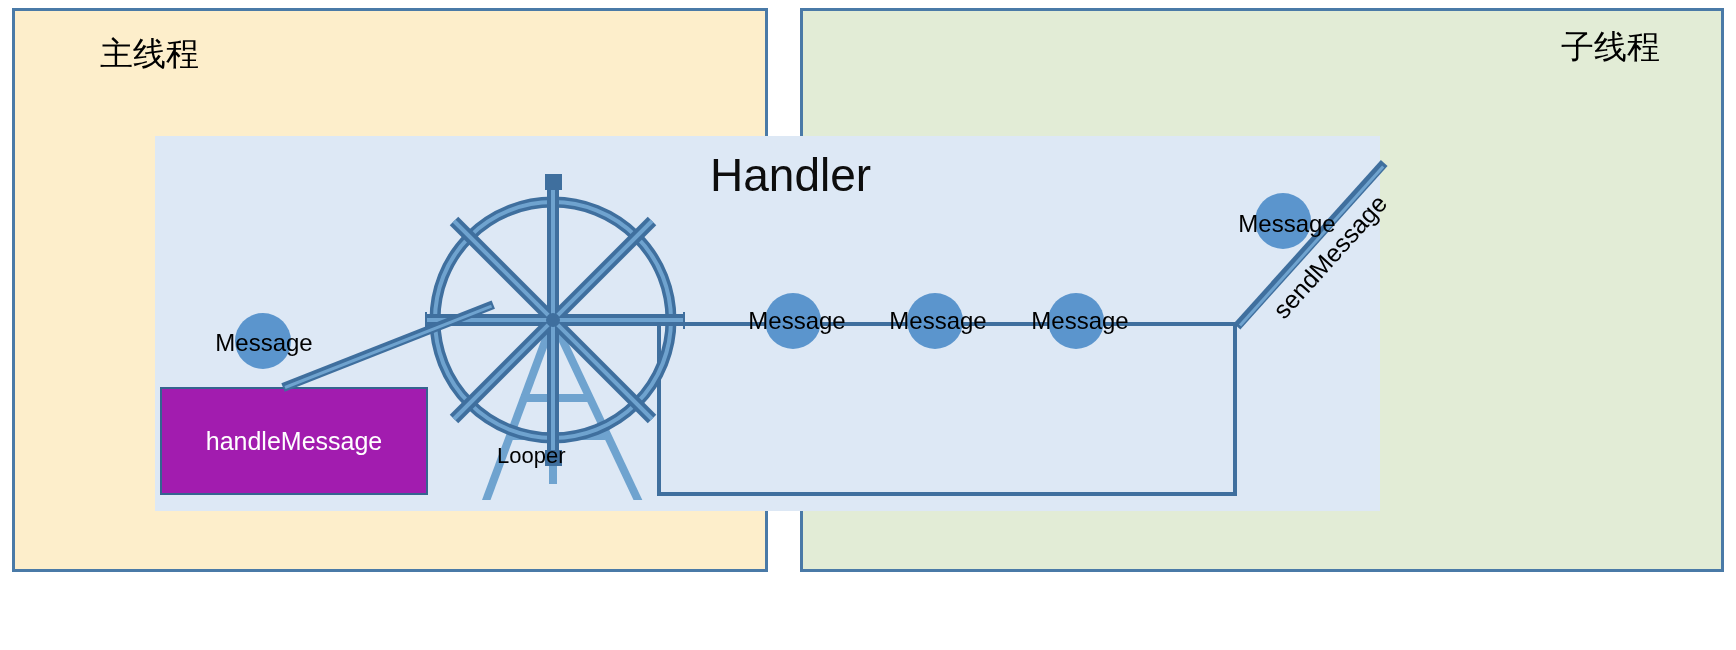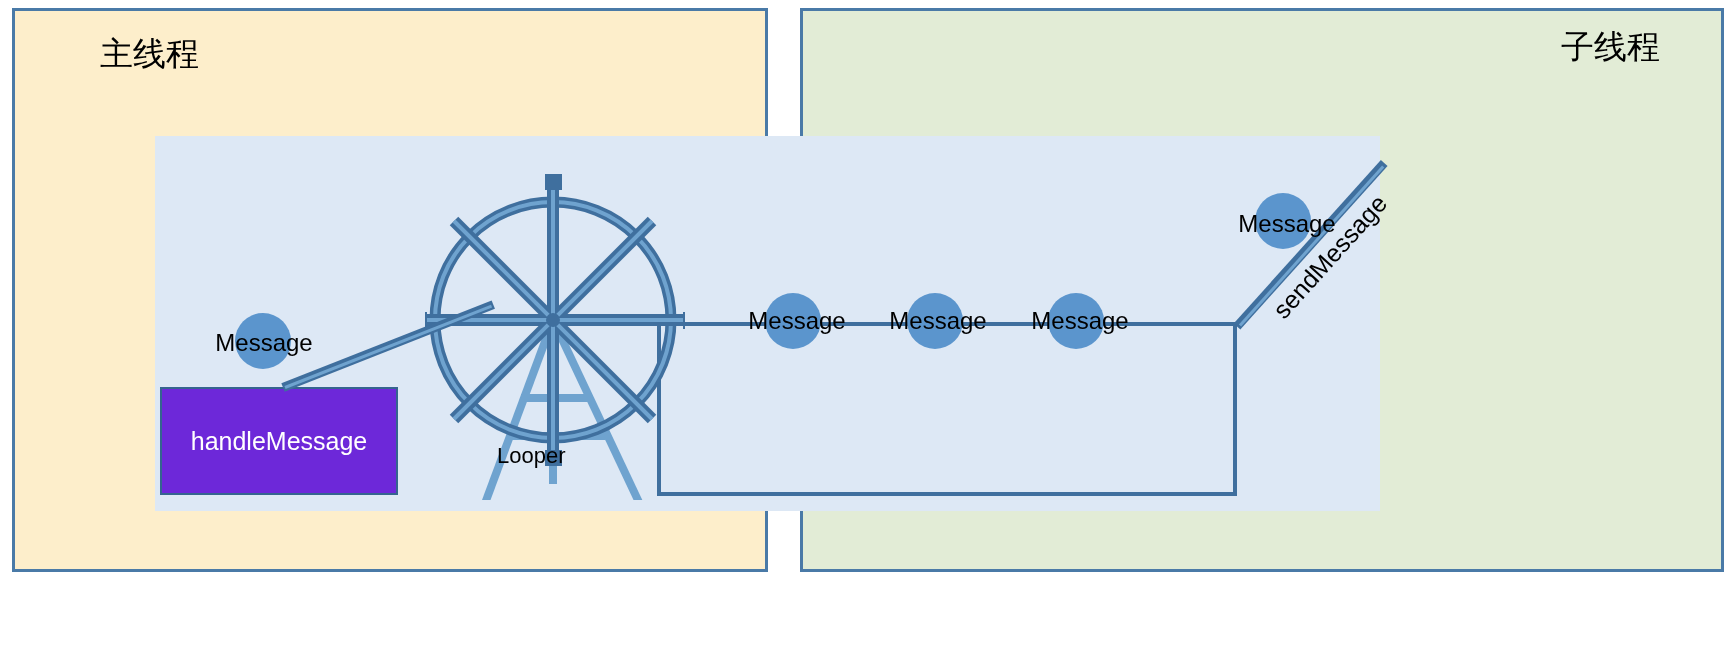--- a/index.html
+++ b/index.html
@@ -104,24 +104,24 @@
     width: 580px;
     height: 4px;
     background: #3f6f9e;
   }
 
   
   #handle-message-box {
     position: absolute;
     left: 160px;
     top: 387px;
-    width: 238px;
+    width: 268px;
     height: 108px;
     box-sizing: border-box;
-    background: #6d28d9;
+    background: #a21caf;
     border: 2px solid #35648f;
     display: flex;
     align-items: center;
     justify-content: center;
   }
   #handle-message-label {
     font-size: 25px;
     color: #ffffff;
     white-space: nowrap;
   }
@@ -184,20 +184,21 @@
 
 <div id="canvas">
 
   <div class="panel" id="main-thread-panel"></div>
   <div class="panel-label" id="main-thread-label">主线程</div>
 
   <div class="panel" id="sub-thread-panel"></div>
   <div class="panel-label" id="sub-thread-label">子线程</div>
 
   <div id="handler-box"></div>
+  <div id="handler-title">Handler</div>
 
   <div id="mq-bracket"></div>
   <div id="mq-top-rule"></div>
 
   <div id="handle-message-box">
     <span id="handle-message-label">handleMessage</span>
   </div>
 
   <div id="looper-wheel">
     <svg viewBox="0 0 260 340" width="260" height="340" xmlns="http://www.w3.org/2000/svg">

